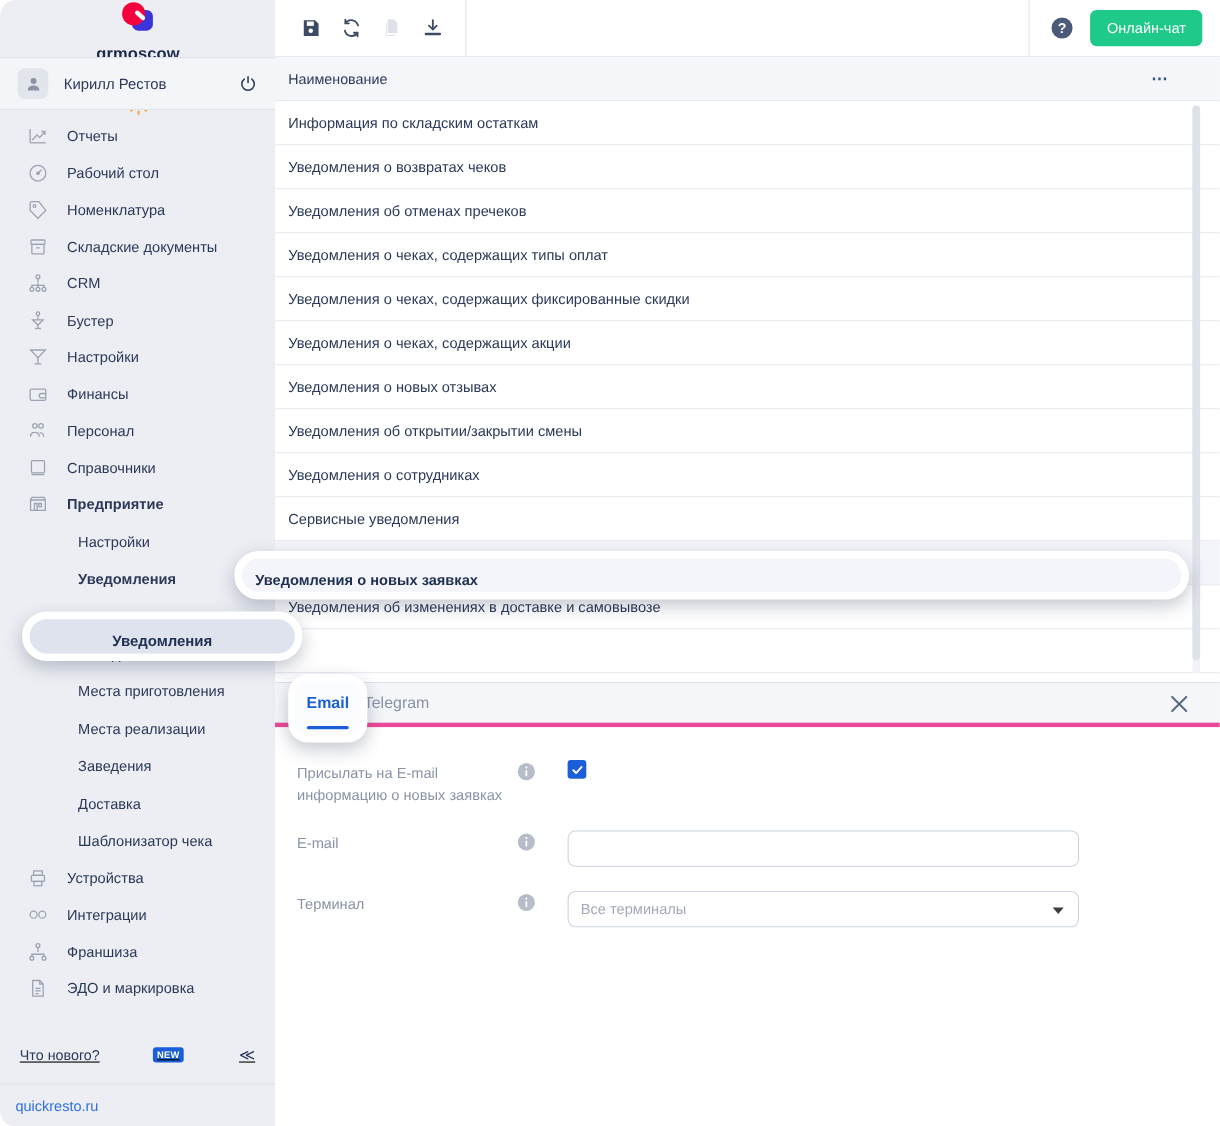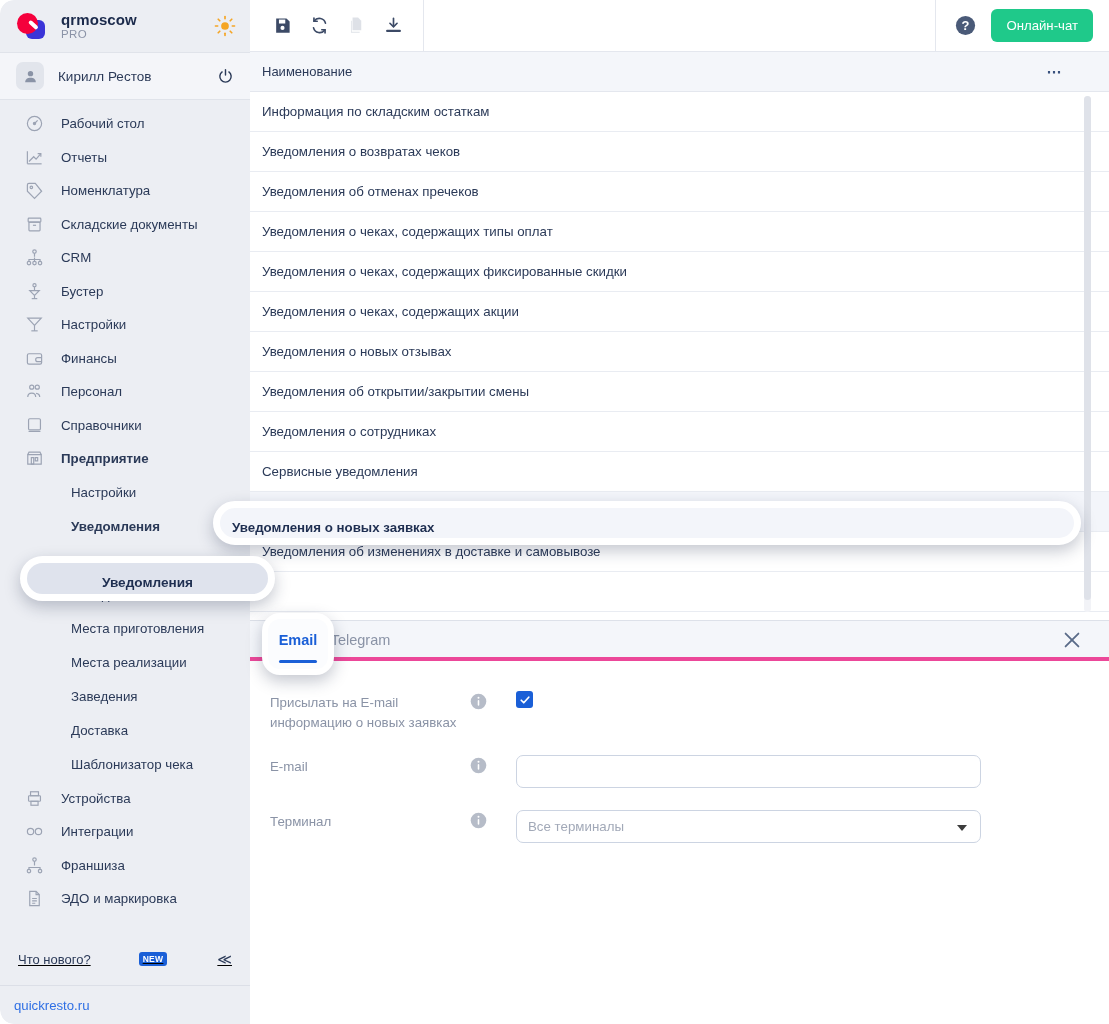--- a/index.html
+++ b/index.html
@@ -22,20 +22,21 @@
     position: absolute; left: 0; top: 0;
     width: 250px; height: 1024px;
     background: #eceef3;
     display: flex; flex-direction: column;
     border-radius: 14px 0 0 14px;
   }
   .brand {
     height: 52px; display: flex; align-items: center;
     padding: 0 14px 0 15px; gap: 12px;
     flex-shrink: 0;
+    flex-direction: column;
   }
   .logo-wrap { position: relative; width: 34px; height: 30px; flex-shrink: 0; }
   .logo-sq {
     position: absolute; left: 11px; top: 9px;
     width: 19px; height: 19px; border-radius: 6px;
     background: #3b34d8;
   }
   .logo-circ {
     position: absolute; left: 2px; top: 2px;
     width: 21px; height: 21px; border-radius: 50%;
@@ -285,37 +286,37 @@
       </div>
       <div class="user-name" data-name="user-name">Кирилл Рестов</div>
       <svg width="17" height="17" data-name="power-icon" viewBox="0 0 24 24" fill="none" stroke="#2b3a58" stroke-width="2" stroke-linecap="round">
         <path d="M7.2 5.5a8 8 0 1 0 9.6 0"></path>
         <line x1="12" y1="2.4" x2="12" y2="10"></line>
       </svg>
     </div>
 
     <div class="nav" data-name="sidebar-nav">
 
-      <div class="nav-item" data-name="sidebar-item-rabochiy-stol">
-        <svg class="ico" data-name="dashboard-icon" viewBox="0 0 24 24" fill="none" stroke="#5b6780" stroke-width="1.5">
-            <circle cx="12" cy="12" r="9"></circle>
-            <path d="M12 12l4-4"></path>
-            <circle cx="12" cy="12" r="1.4" fill="#5b6780"></circle>
-          </svg>
-        <span data-name="sidebar-item-label">Рабочий стол</span>
-      </div>
-
       <div class="nav-item" data-name="sidebar-item-otchety">
         <svg class="ico" data-name="chart-growth-icon" viewBox="0 0 24 24" fill="none" stroke="#5b6780" stroke-width="1.5">
             <path d="M3 20V4"></path>
             <path d="M3 20h18"></path>
             <path d="M5 17l6-6 3 3 6-7"></path>
             <path d="M16 7h4v4"></path>
           </svg>
         <span data-name="sidebar-item-label">Отчеты</span>
+      </div>
+
+      <div class="nav-item" data-name="sidebar-item-rabochiy-stol">
+        <svg class="ico" data-name="dashboard-icon" viewBox="0 0 24 24" fill="none" stroke="#5b6780" stroke-width="1.5">
+            <circle cx="12" cy="12" r="9"></circle>
+            <path d="M12 12l4-4"></path>
+            <circle cx="12" cy="12" r="1.4" fill="#5b6780"></circle>
+          </svg>
+        <span data-name="sidebar-item-label">Рабочий стол</span>
       </div>
 
 
       <div class="nav-item" data-name="sidebar-item-nomenklatura">
         <svg class="ico" data-name="tag-icon" viewBox="0 0 24 24" fill="none" stroke="#5b6780" stroke-width="1.5">
             <path d="M13 3H5a2 2 0 0 0-2 2v8l9 9 9-9z"></path>
             <circle cx="8" cy="8" r="1.6"></circle>
           </svg>
         <span data-name="sidebar-item-label">Номенклатура</span>
       </div>

